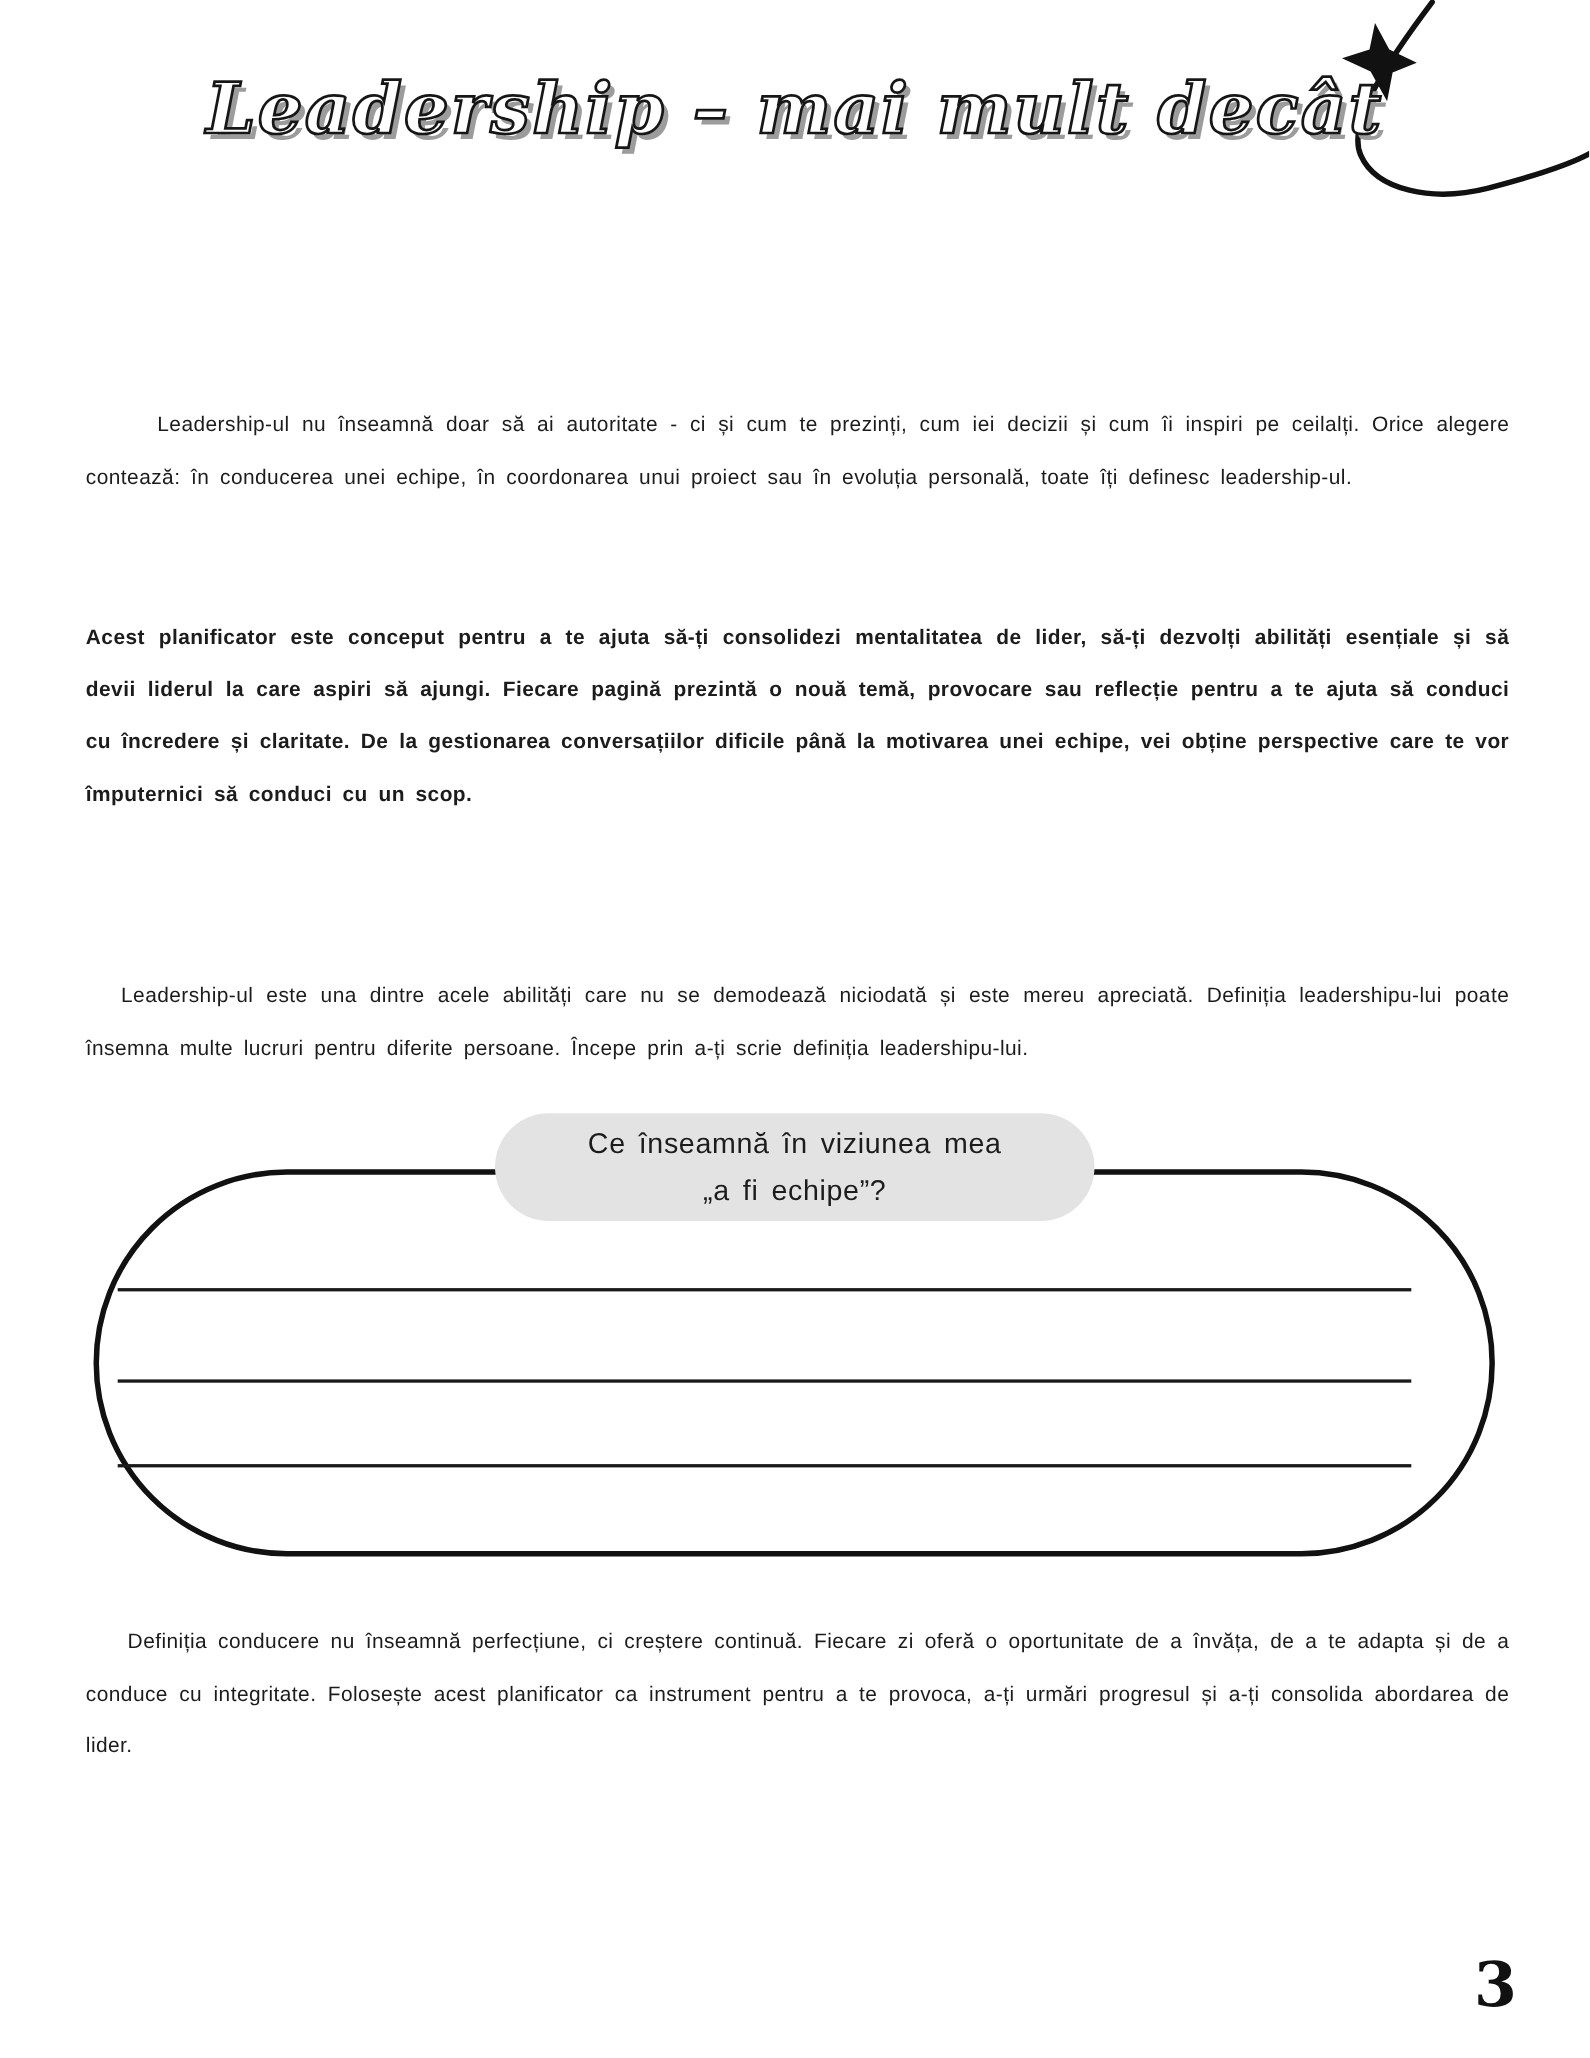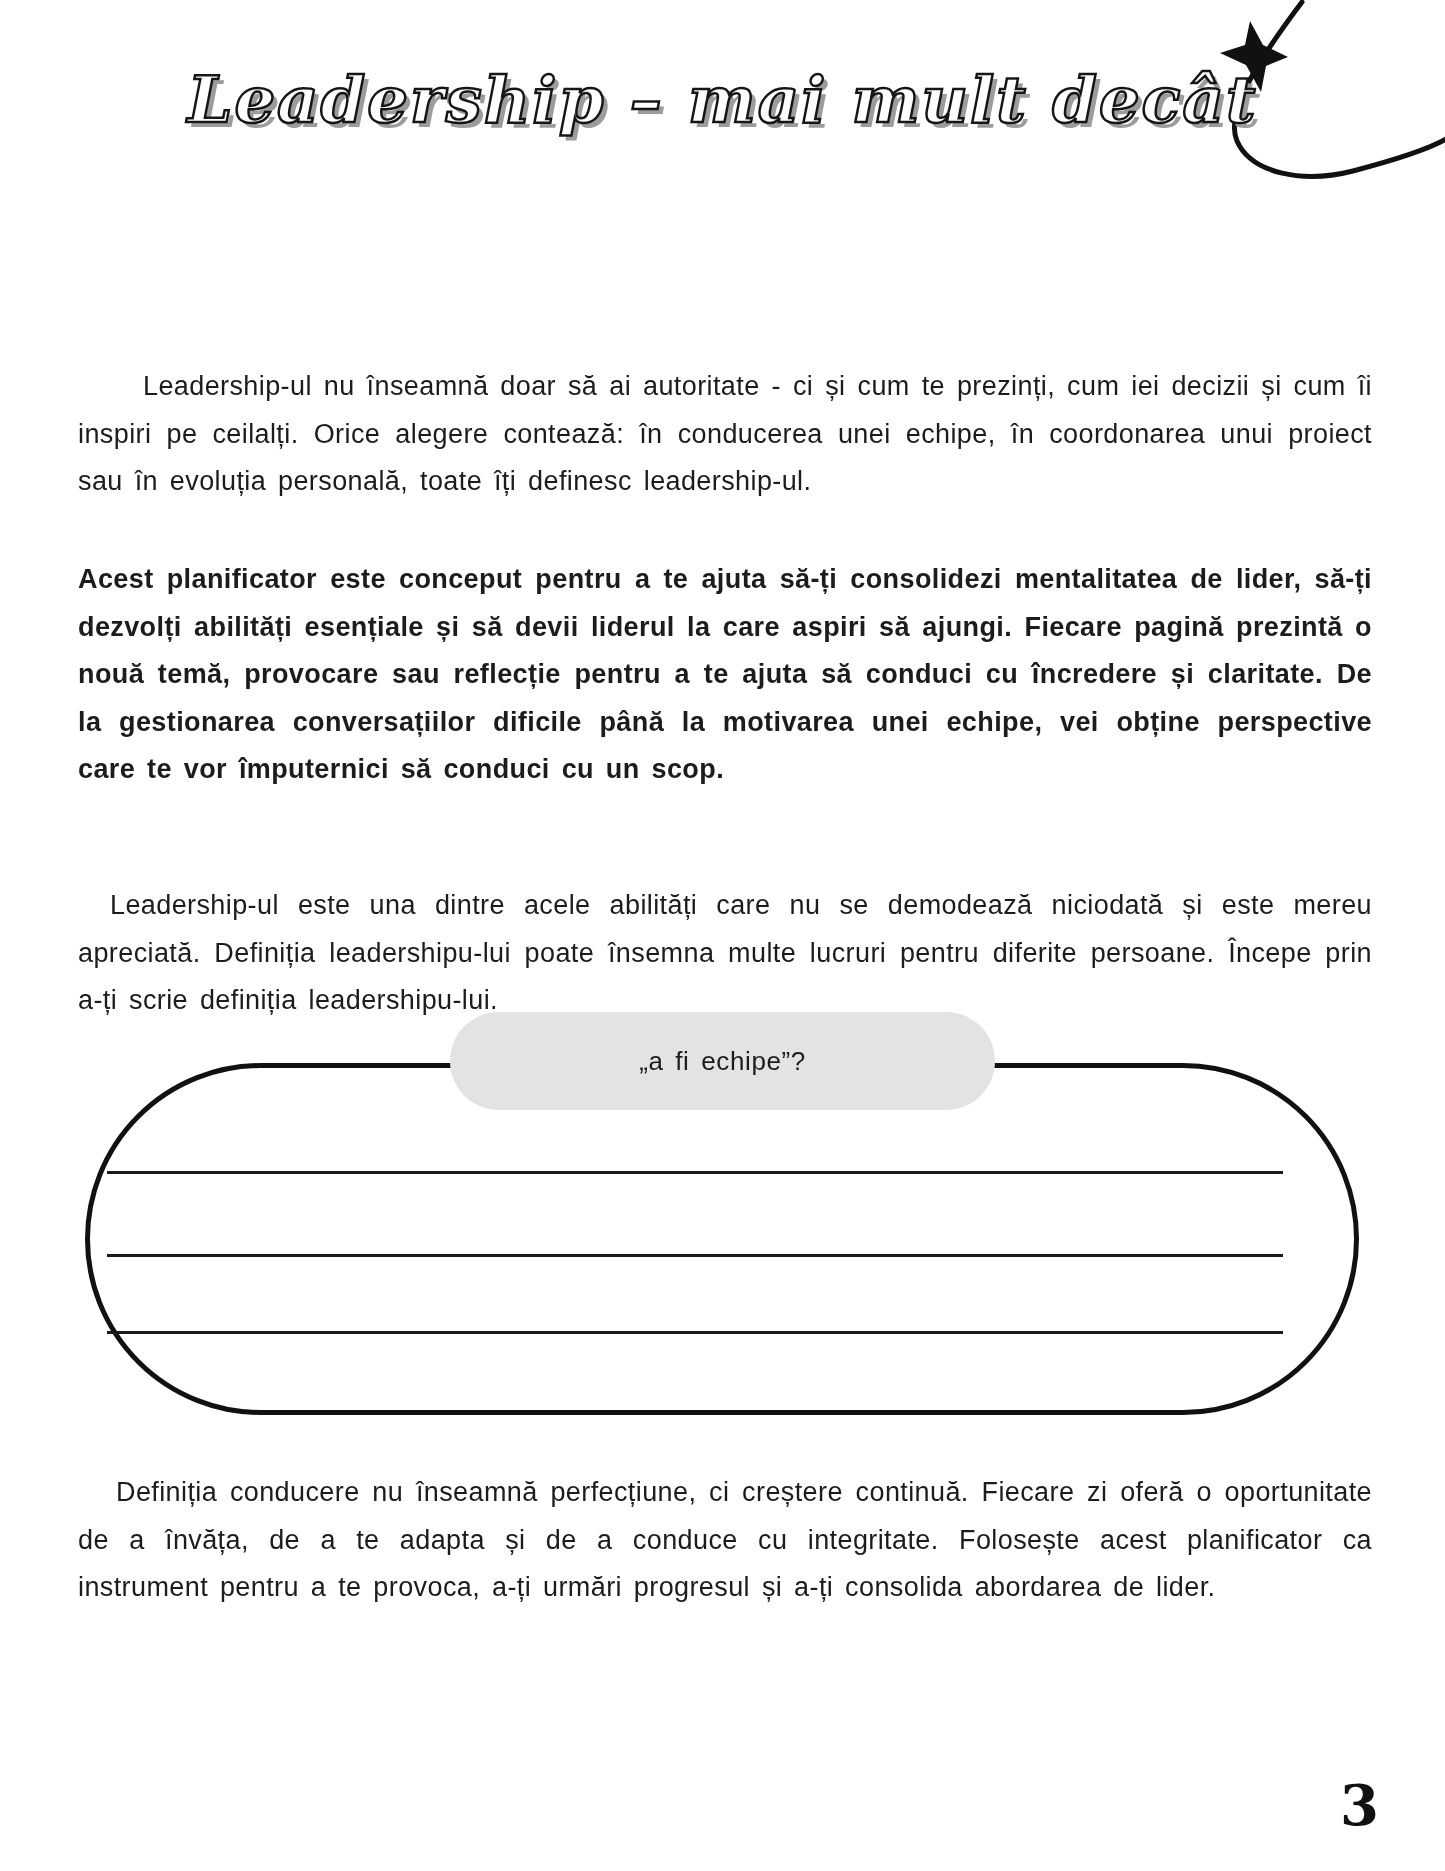--- a/index.html
+++ b/index.html
@@ -32,21 +32,21 @@
   .decor{
     position:absolute;
     left:1150px; top:0;
     width:295px; height:210px;
   }
   
   .para{
     position:absolute;
     left:78px;
     width:1294px;
-    font-size:27px;
+    font-size:19px;
     line-height:47.5px;
     letter-spacing:0.4px;
     word-spacing:4px;
     text-align:justify;
     color:#1c1c1c;
     margin:0;
   }
   .p1{top:363px; text-indent:65px;}
   .p2{top:556px;font-weight:bold;}
   .p3{top:882px; text-indent:32px;}
@@ -116,20 +116,21 @@
 
   <div class="title">
     <div>Leadership – mai mult decât</div>
   </div>
 
   <p class="para p1">Leadership-ul nu înseamnă doar să ai autoritate - ci și cum te prezinți, cum iei decizii și cum îi inspiri pe ceilalți. Orice alegere contează: în conducerea unei echipe, în coordonarea unui proiect sau în evoluția personală, toate îți definesc leadership-ul.</p>
   <p class="para p2">Acest planificator este conceput pentru a te ajuta să-ți consolidezi mentalitatea de lider, să-ți dezvolți abilități esențiale și să devii liderul la care aspiri să ajungi. Fiecare pagină prezintă o nouă temă, provocare sau reflecție pentru a te ajuta să conduci cu încredere și claritate. De la gestionarea conversațiilor dificile până la motivarea unei echipe, vei obține perspective care te vor împuternici să conduci cu un scop.</p>
   <p class="para p3">Leadership-ul este una dintre acele abilități care nu se demodează niciodată și este mereu apreciată. Definiția leadershipu-lui poate însemna multe lucruri pentru diferite persoane. Începe prin a-ți scrie definiția leadershipu-lui.</p>
 
   <div class="pill">
+    <div>Ce înseamnă în viziunea mea</div>
     <div>„a fi echipe”?</div>
   </div>
 
   <div class="answer-box"></div>
   <div class="writing-line wl1"></div>
   <div class="writing-line wl2"></div>
   <div class="writing-line wl3"></div>
 
   <div class="para pbottom">
     <p class="first">Definiția conducere nu înseamnă perfecțiune, ci creștere continuă. Fiecare zi oferă o oportunitate de a învăța, de a te adapta și de a conduce cu integritate. Folosește acest planificator ca instrument pentru a te provoca, a-ți urmări progresul și a-ți consolida abordarea de lider.</p>

